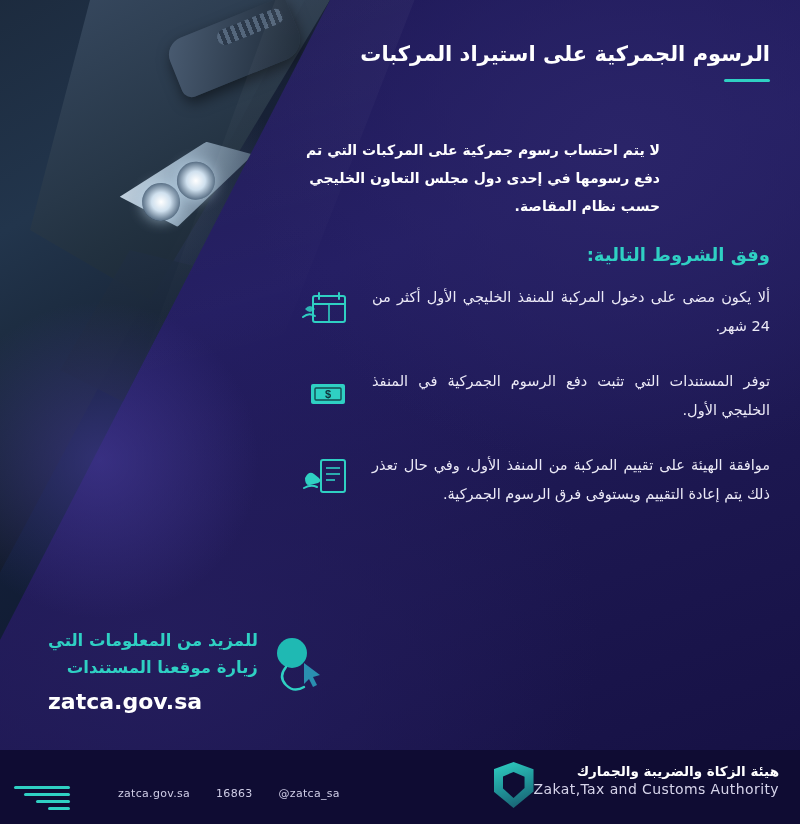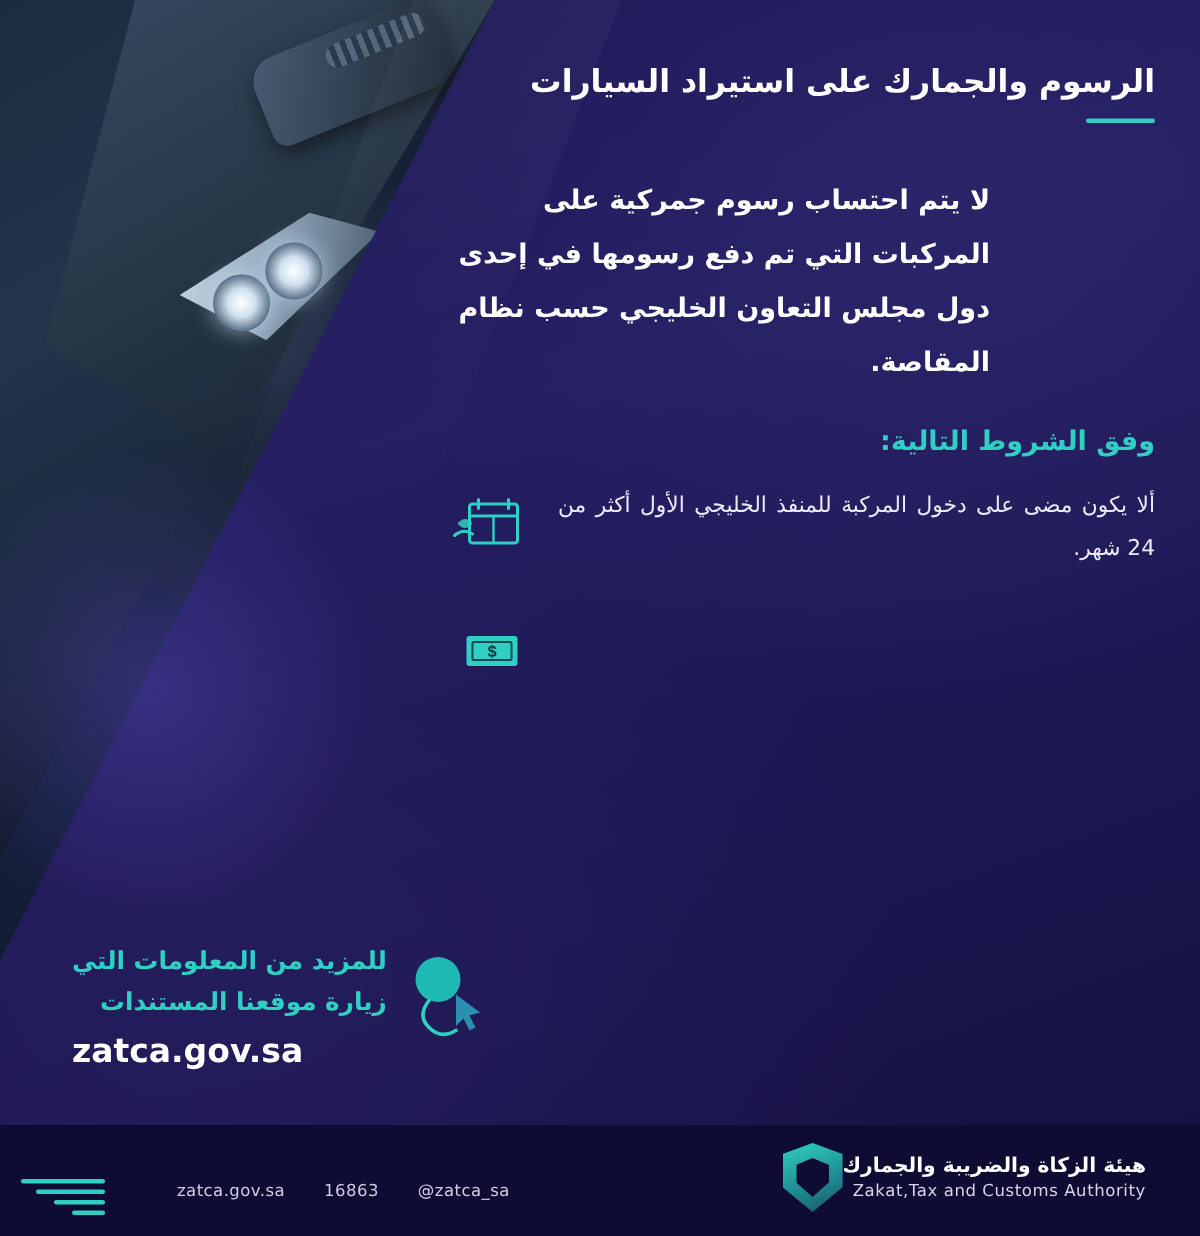--- a/index.html
+++ b/index.html
@@ -87,21 +87,21 @@
     text-align:right;
   }
   .title{
     font-size:21px;font-weight:bold;letter-spacing:0;line-height:1.4;
     color:#ffffff;margin:0 0 10px 0;
   }
   .title-rule{
     width:46px;height:3px;background:#2fd0c3;margin:0 0 0 auto;border-radius:2px;
   }
   .lead{
-    margin-top:34px;font-size:18px;font-weight:bold;line-height:2.0;
+    margin-top:54px;font-size:14px;font-weight:bold;line-height:2.0;
     color:#ffffff;width:360px;margin-right:auto;
   }
   .conditions-head{
     margin-top:24px;font-size:18px;font-weight:bold;color:#2fd0c3;
   }
   .cond-list{margin-top:18px;}
   .cond{
     display:flex;flex-direction:row-reverse;align-items:flex-start;
     gap:18px;margin-bottom:26px;
   }
@@ -141,26 +141,26 @@
   .bars i{display:block;height:3px;background:#2fd0c3;border-radius:2px;}
   .bars i:nth-child(1){width:56px;}
   .bars i:nth-child(2){width:46px;}
   .bars i:nth-child(3){width:34px;}
   .bars i:nth-child(4){width:22px;}
   .contacts{
     position:absolute;left:118px;bottom:24px;display:flex;gap:26px;
     direction:ltr;font-size:11px;color:#cfcde6;letter-spacing:.3px;
   }
   .brand{
-    position:absolute;right:36px;bottom:16px;display:flex;flex-direction:row-reverse;
-    align-items:center;
+    position:absolute;right:21px;bottom:16px;display:flex;flex-direction:row-reverse;
+    align-items:flex-start;
   }
   .brand-text{text-align:right;line-height:1.35;}
   .brand-ar{font-size:13.5px;font-weight:bold;color:#ffffff;}
-  .brand-en{font-size:11px;color:#d6d4ea;letter-spacing:.4px;direction:ltr;text-align:right;}
+  .brand-en{font-size:14px;color:#d6d4ea;letter-spacing:.4px;direction:ltr;text-align:right;}
   .brand-logo{
     width:40px;height:46px;position:relative;
   }
   .shield{
     width:40px;height:46px;
     background:linear-gradient(160deg,#2fd0c3 0%,#1f8f95 55%,#17566a 100%);
     clip-path:polygon(50% 0,100% 16%,100% 64%,50% 100%,0 64%,0 16%);
     position:relative;
   }
   .shield:after{
@@ -182,21 +182,21 @@
     <div class="headlamp">
       <div class="glass"></div>
       <div class="ring1"></div>
       <div class="ring2"></div>
     </div>
   </div>
   <div class="glow-left"></div>
   <div class="diagonal-sheen"></div>
 
   <div class="content">
-    <h1 class="title">الرسوم والجمارك على استيراد السيارات</h1>
+    <h1 class="title">الرسوم الجمركية على استيراد المركبات</h1>
     <div class="title-rule"></div>
 
     <p class="lead">لا يتم احتساب رسوم جمركية على المركبات التي تم دفع رسومها في إحدى دول مجلس التعاون الخليجي حسب نظام المقاصة.</p>
 
     <div class="conditions-head">وفق الشروط التالية:</div>
 
     <div class="cond-list">
 
       <div class="cond">
         <div class="cond-icon">
@@ -213,22 +213,36 @@
       </div>
 
       <div class="cond">
         <div class="cond-icon">
           <svg width="52" height="40" viewBox="0 0 52 40" fill="none">
             <rect x="10" y="10" width="34" height="20" rx="2" fill="#2fd0c3"></rect>
             <rect x="14" y="14" width="26" height="12" rx="1" fill="none" stroke="#134b52" stroke-width="1.4"></rect>
             <text x="27" y="24" font-size="11" font-family="Liberation Sans, sans-serif" fill="#10343c" text-anchor="middle" font-weight="bold">$</text>
           </svg>
         </div>
-      </div>
-
+        <div class="cond-text">توفر المستندات التي تثبت دفع الرسوم الجمركية في المنفذ الخليجي الأول.</div>
+      </div>
+
+      <div class="cond">
+        <div class="cond-icon">
+          <svg width="52" height="52" viewBox="0 0 52 52" fill="none">
+            <rect x="20" y="8" width="24" height="32" rx="2" stroke="#2fd0c3" stroke-width="2"></rect>
+            <line x1="25" y1="16" x2="39" y2="16" stroke="#2fd0c3" stroke-width="1.6"></line>
+            <line x1="25" y1="22" x2="39" y2="22" stroke="#2fd0c3" stroke-width="1.6"></line>
+            <line x1="25" y1="28" x2="34" y2="28" stroke="#2fd0c3" stroke-width="1.6"></line>
+            <path d="M4 26 q4 -8 9 -4 l5 4 q3 3 -1 5 l-8 2 q-5 1 -5 -7 z" fill="#2fd0c3"></path>
+            <path d="M3 36 q7 -4 13 -1" stroke="#2fd0c3" stroke-width="2" fill="none" stroke-linecap="round"></path>
+          </svg>
+        </div>
+        <div class="cond-text">موافقة الهيئة على تقييم المركبة من المنفذ الأول، وفي حال تعذر ذلك يتم إعادة التقييم ويستوفى فرق الرسوم الجمركية.</div>
+      </div>
 
     </div>
   </div>
 
   <div class="cta">
     <div class="cta-line">للمزيد من المعلومات التي</div>
     <div class="cta-line">زيارة موقعنا المستندات</div>
     <div class="cta-url">zatca.gov.sa</div>
     <div class="cta-icon">
       <svg width="70" height="70" viewBox="0 0 70 70" fill="none">

